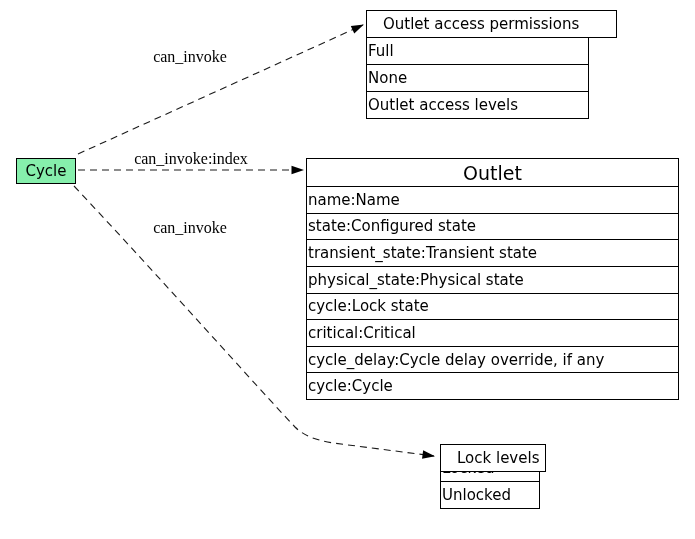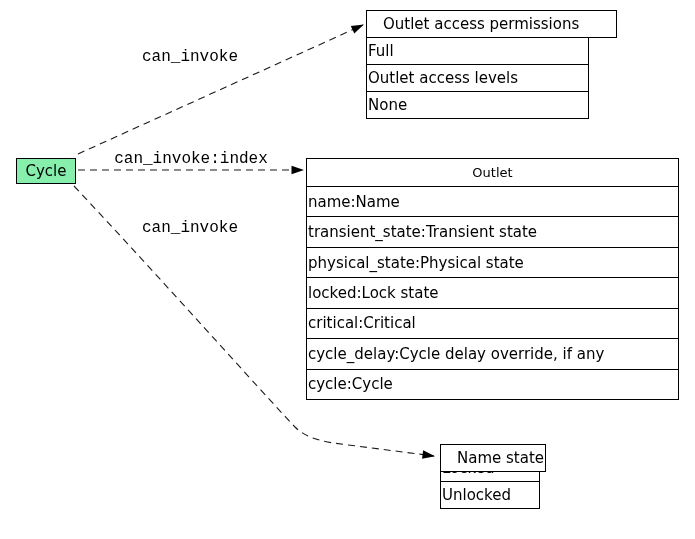--- a/index.html
+++ b/index.html
@@ -79,39 +79,39 @@
     background: #fff;
     display: flex;
     flex-direction: column;
   }
   .class-table .tbl-head {
     height: 27px;
     flex: 0 0 27px;
     display: flex;
     align-items: center;
     justify-content: center;
-    font-size: 13px;
+    font-size: 19px;
   }
   .class-table .tbl-body {
     flex: 1;
     display: flex;
     flex-direction: column;
   }
   .class-table .tbl-body .stack-row {
     border: none;
     border-top: 1px solid #000;
     height: auto;
     flex: 1;
     margin-top: 0;
   }
   
   .edge-label {
     position: absolute;
     transform: translateX(-50%);
-    font-family: Liberation Mono, monospace;
+    font-family: Liberation Serif, serif;
     font-size: 16px;
     white-space: nowrap;
     line-height: 1;
   }
 </style>
 </head>
 <body>
 
 <div id="canvas">
 
@@ -130,36 +130,37 @@
   <div class="edge-label" style="left:191px; top:151px;">can_invoke:index</div>
   <div class="edge-label" style="left:190px; top:220px;">can_invoke</div>
 
   <div class="node-box" style="left:16px; top:158px; width:60px; height:26px;">
     <span>Cycle</span>
   </div>
 
   <div class="tbl-title" style="left:366px; top:10px; width:251px; height:28px;">Outlet access permissions</div>
   <div class="tbl-rows" style="left:366px; top:37px; width:223px;">
       <div class="stack-row">Full</div>
+      <div class="stack-row">None</div>
       <div class="stack-row">Outlet access levels</div>
-      <div class="stack-row">None</div>
     </div>
 
   <div class="class-table" style="left:306px; top:158px; width:373px; height:242px;">
     <div class="tbl-head">Outlet</div>
     <div class="tbl-body">
         <div class="stack-row">name:Name</div>
+        <div class="stack-row">state:Configured state</div>
         <div class="stack-row">transient_state:Transient state</div>
         <div class="stack-row">physical_state:Physical state</div>
-        <div class="stack-row">locked:Lock state</div>
+        <div class="stack-row">cycle:Lock state</div>
         <div class="stack-row">critical:Critical</div>
         <div class="stack-row">cycle_delay:Cycle delay override, if any</div>
         <div class="stack-row">cycle:Cycle</div>
       </div>
   </div>
 
-  <div class="tbl-title" style="left:440px; top:444px; width:106px; height:28px;">Name state</div>
+  <div class="tbl-title" style="left:440px; top:444px; width:106px; height:28px;">Lock levels</div>
   <div class="tbl-rows" style="left:440px; top:454px; width:100px;">
       <div class="stack-row">Locked</div>
       <div class="stack-row">Unlocked</div>
     </div>
 
 </div>
 
 </body></html>

